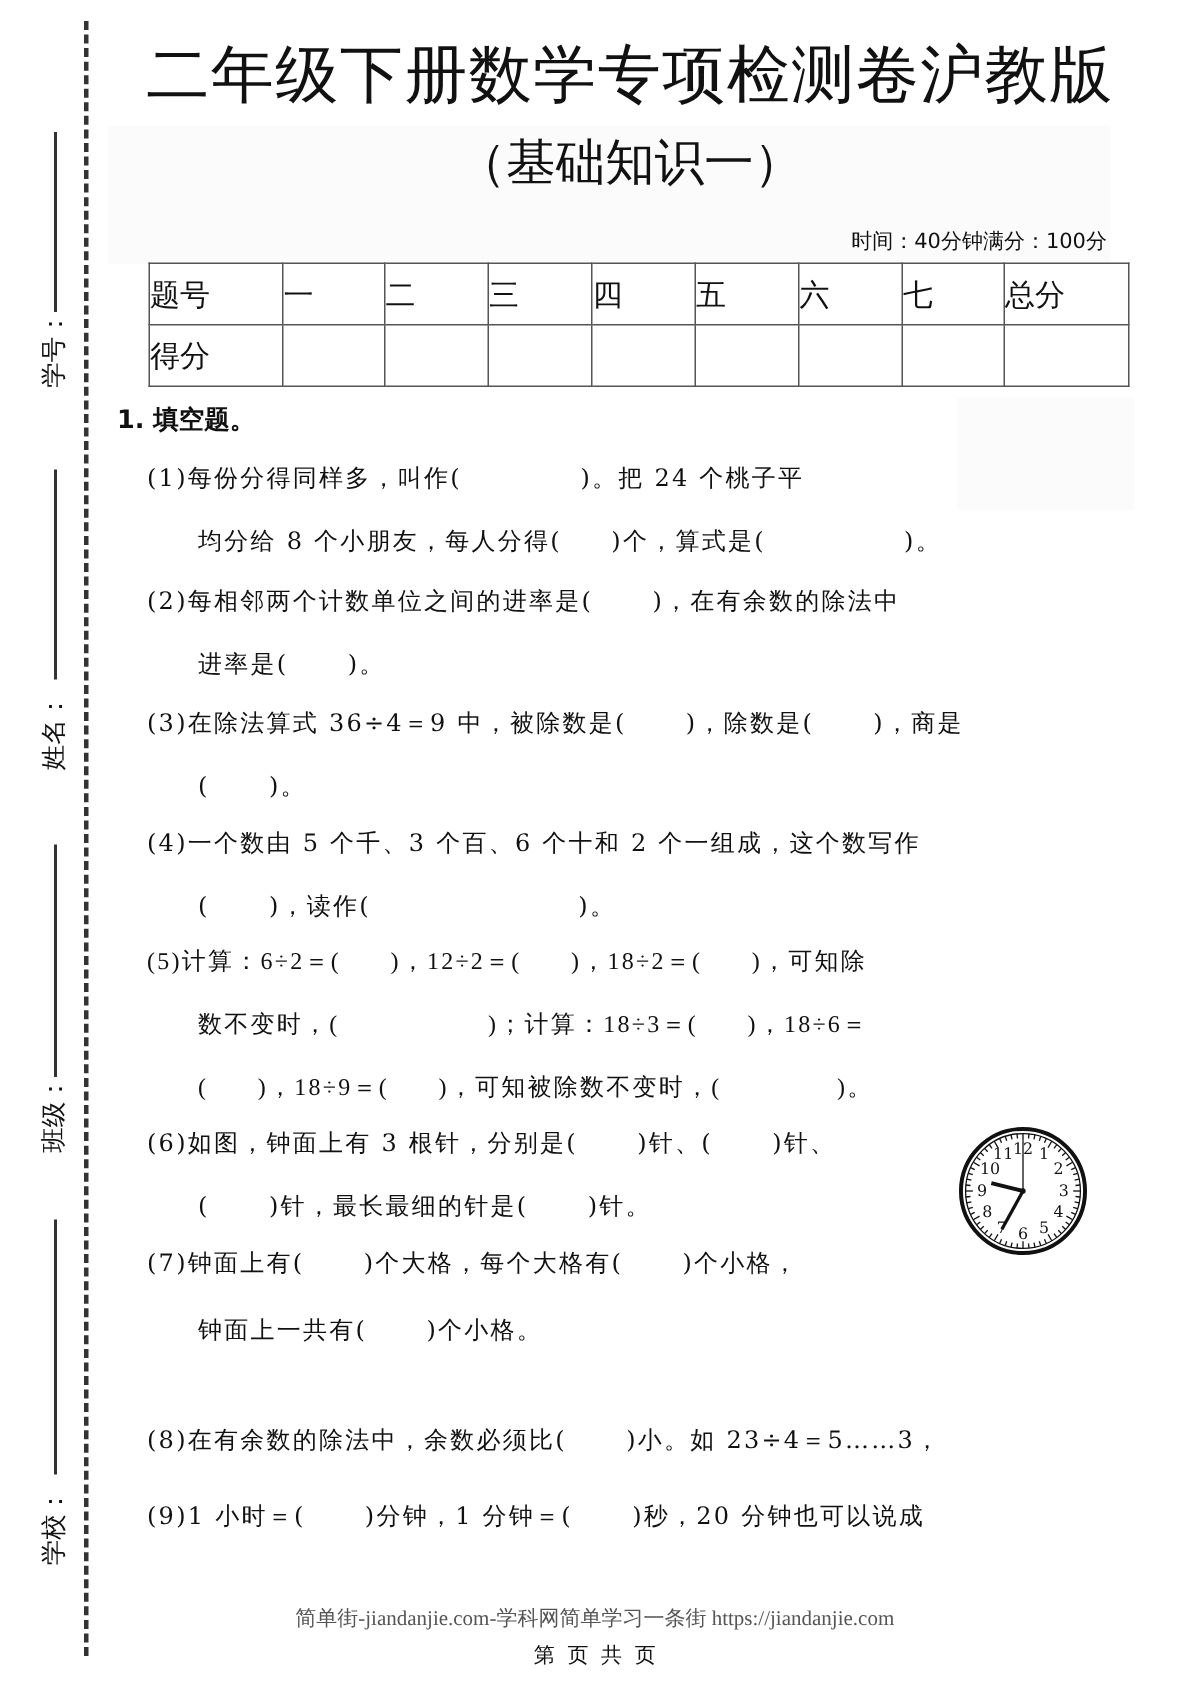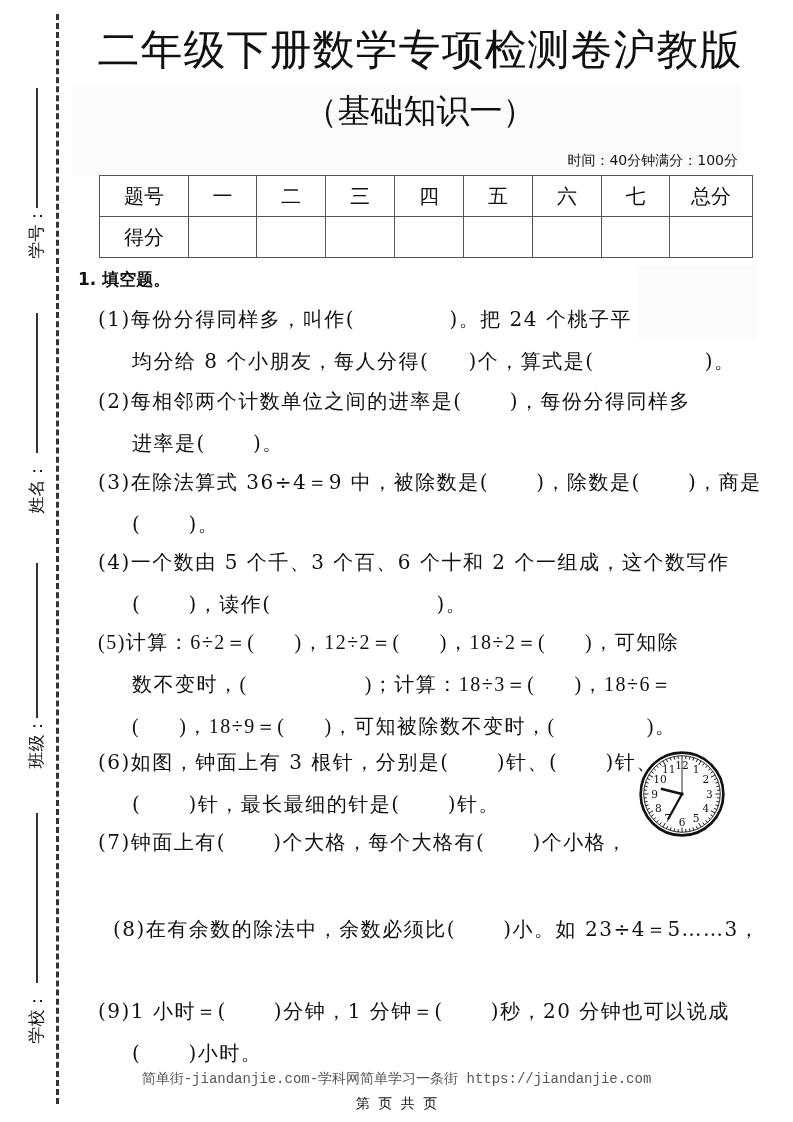--- a/index.html
+++ b/index.html
@@ -22,46 +22,46 @@
     text-align: center;
   }
   .bg-panel { position: absolute; background: #fbfbfb; }
   .title {
     position: absolute; left: 60px; width: 720px; top: 22px; text-align: center;
     font-family: "DejaVu Sans", sans-serif; font-size: 42px; letter-spacing: 1px;
     line-height: 56px;
   }
   .subtitle {
     position: absolute; left: 60px; width: 720px; top: 88px; text-align: center;
-    font-family: Liberation Serif, serif; font-size: 33px; line-height: 46px;
+    font-family: Liberation Mono, monospace; font-size: 33px; line-height: 46px;
   }
   .meta {
     position: absolute; right: 55px; top: 152px; font-family: "DejaVu Sans", sans-serif;
     font-size: 14px;
   }
   table.score {
     position: absolute; left: 99px; top: 175px; border-collapse: collapse;
     font-family: "DejaVu Sans", sans-serif; font-size: 20px;
   }
   table.score td {
-    border: 1.5px solid #555; height: 40px; text-align: center; padding: 0;
+    border: 1.5px solid #555; height: 40px; text-align: left; padding: 0;
   }
   .section-title {
     position: absolute; left: 78px; top: 268px; font-family: "DejaVu Sans", sans-serif;
     font-weight: bold; font-size: 17px;
   }
   .q {
-    position: absolute; left: 98px; font-size: 20px; line-height: 42px;
+    position: absolute; left: 98px; font-size: 16px; line-height: 42px;
     white-space: pre; letter-spacing: 1.5px;
   }
   .q .cont { display: block; padding-left: 34px; }
   .clock { position: absolute; left: 638px; top: 750px; width: 88px; height: 88px; }
   .footer-site {
     position: absolute; left: 0; width: 793px; top: 1070px; text-align: center;
-    font-family: Liberation Mono, monospace; font-size: 14px; color: #555;
+    font-family: Liberation Serif, serif; font-size: 14px; color: #555;
   }
   .footer-page {
     position: absolute; left: 0; width: 793px; top: 1095px; text-align: center;
     font-family: "DejaVu Sans", sans-serif; font-size: 14px; color: #111; word-spacing: 4px;
   }
 </style>
 </head>
 <body>
 
 <div class="binding-line"></div>
@@ -114,35 +114,35 @@
     <td></td>
     <td></td>
   </tr>
 </tbody>
   </table>
 
 <div class="section-title">1. 填空题。</div>
 
 <div class="q" style="top:298px;"><span>(1)</span><span>每份分得同样多，叫作(            )。把 24 个桃子平</span><span class="cont">均分给 8 个小朋友，每人分得(     )个，算式是(              )。</span></div>
 
-<div class="q" style="top:380px;"><span>(2)</span><span>每相邻两个计数单位之间的进率是(      )，每份分得同样多</span><span class="cont">进率是(      )。</span></div>
+<div class="q" style="top:380px;"><span>(2)</span><span>每相邻两个计数单位之间的进率是(      )，在有余数的除法中</span><span class="cont">进率是(      )。</span></div>
 
 <div class="q" style="top:461px;"><span>(3)</span><span>在除法算式 36÷4＝9 中，被除数是(      )，除数是(      )，商是</span><span class="cont">(      )。</span></div>
 
 <div class="q" style="top:541px;"><span>(4)</span><span>一个数由 5 个千、3 个百、6 个十和 2 个一组成，这个数写作</span><span class="cont">(      )，读作(                     )。</span></div>
 
 <div class="q" style="top:621px;font-family:Liberation Serif, serif;"><span>(5)</span><span>计算：6÷2＝(      )，12÷2＝(      )，18÷2＝(      )，可知除</span><span class="cont">数不变时，(                  )；计算：18÷3＝(      )，18÷6＝</span><span class="cont">(      )，18÷9＝(      )，可知被除数不变时，(              )。</span></div>
 
 <div class="q" style="top:741px;"><span>(6)</span><span>如图，钟面上有 3 根针，分别是(      )针、(      )针、</span><span class="cont">(      )针，最长最细的针是(      )针。</span></div>
 
-<div class="q" style="top:821px;"><span>(7)</span><span>钟面上有(      )个大格，每个大格有(      )个小格，</span></div>
-
-<div class="q" style="top:908px;margin-left:15px;"><span>(8)</span><span>在有余数的除法中，余数必须比(      )小。如 23÷4＝5……3，</span></div>
-
-<div class="q" style="top:990px;"><span>(9)</span><span>1 小时＝(      )分钟，1 分钟＝(      )秒，20 分钟也可以说成</span><span class="cont">(      )小时。</span></div>
+<div class="q" style="top:821px;"><span>(7)</span><span>钟面上有(      )个大格，每个大格有(      )个小格，</span><span class="cont" style="margin-top:3px;">钟面上一共有(      )个小格。</span></div>
+
+<div class="q" style="top:939px;"><span>(8)</span><span>在有余数的除法中，余数必须比(      )小。如 23÷4＝5……3，</span></div>
+
+<div class="q" style="top:990px;"><span>(9)</span><span>1 小时＝(      )分钟，1 分钟＝(      )秒，20 分钟也可以说成</span></div>
 
 <svg class="clock" viewBox="0 0 100 100">
   <circle cx="50" cy="50" r="47" fill="#fff" stroke="#111" stroke-width="3"></circle>
   <circle cx="50" cy="50" r="43.5" fill="none" stroke="#111" stroke-width="1"></circle>
   <g stroke="#111" stroke-width="1">
     <line x1="50" y1="6.5" x2="50" y2="12" transform="rotate(0 50 50)"></line>
     <line x1="50" y1="6.5" x2="50" y2="10" transform="rotate(6 50 50)"></line>
     <line x1="50" y1="6.5" x2="50" y2="10" transform="rotate(12 50 50)"></line>
     <line x1="50" y1="6.5" x2="50" y2="10" transform="rotate(18 50 50)"></line>
     <line x1="50" y1="6.5" x2="50" y2="10" transform="rotate(24 50 50)"></line>

